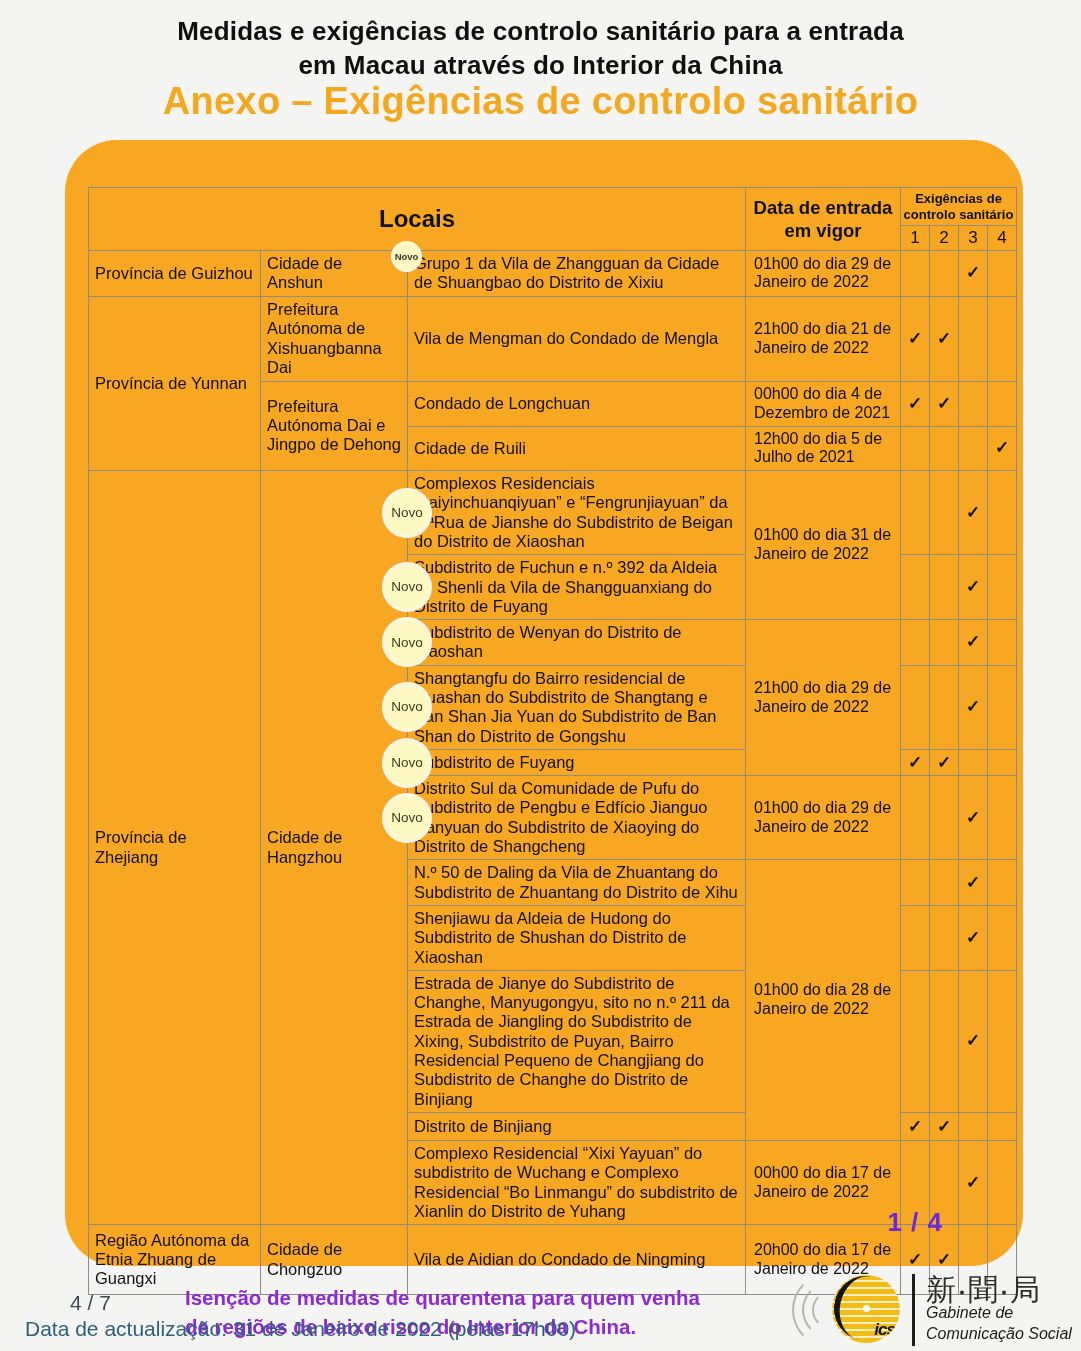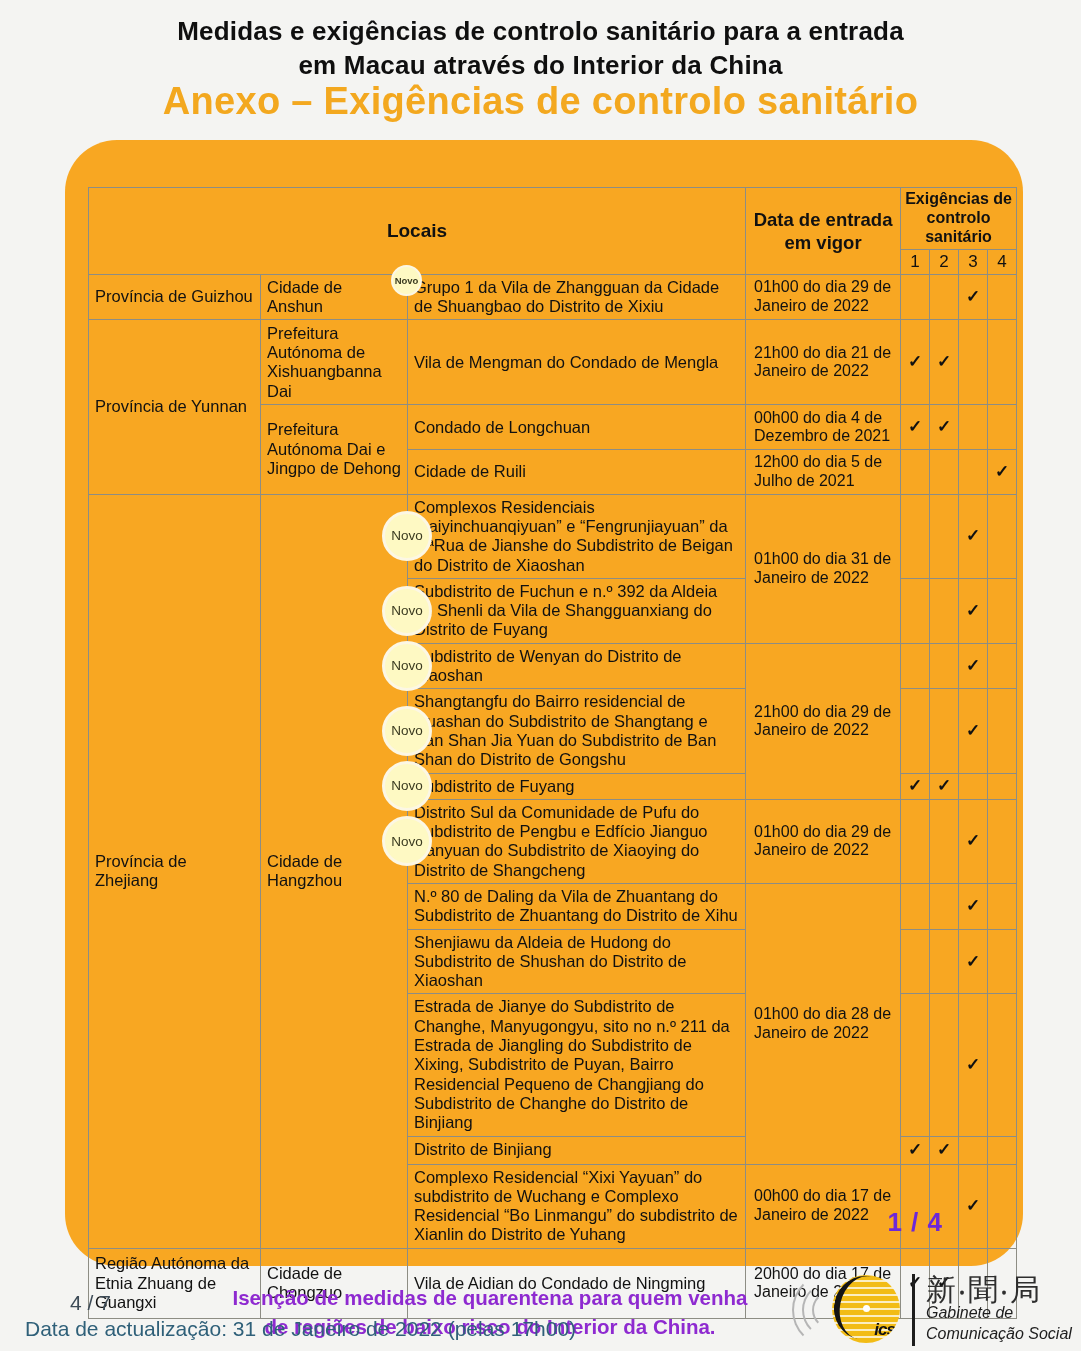--- a/index.html
+++ b/index.html
@@ -18,40 +18,40 @@
   .panel { position:absolute; left:65px; top:140px; width:958px; height:1126px;
     background:#f8a722; border-radius:52px; }
   .pager-in { position:absolute; right:80px; bottom:28px; color:#6d28d9;
     font-size:26px; font-weight:700; letter-spacing:1px; }
   
   table.tbl { position:absolute; left:23px; top:47px; border-collapse:collapse;
     table-layout:fixed; width:928px; color:#111; }
   .tbl td, .tbl th { border:1px solid #8d8d84; vertical-align:middle;
     font-size:16.5px; line-height:1.17; padding:3px 6px; word-wrap:break-word; }
   .tbl th { font-weight:700; text-align:center; }
-  th.h-locais { font-size:19px;margin-left:19px; }
+  th.h-locais { font-size:24px;margin-left:19px; }
   th.h-date { font-size:18.5px; line-height:1.25; }
-  th.h-req { font-size:16px; line-height:1.18; padding:2px 1px;margin-left:8px; }
+  th.h-req { font-size:13px; line-height:1.18; padding:2px 1px;margin-left:8px; }
   th.h-num { font-weight:400; font-size:17px; padding:1px; }
   td.prov, td.city, td.loc { text-align:left; }
   td.date { text-align:left; font-size:16px; padding-left:8px; }
   td.chk { text-align:center; font-weight:700; font-size:17px; padding:0; }
   td.loc { position:relative; }
   .loc-text { display:inline-block; width:100%; }
   
   .novo { position:absolute; left:-26px; top:50%; transform:translateY(-50%);
     width:50px; height:50px; border-radius:50%;
     background:#fef9c3; border:3px solid #fcf7e4;
     display:flex; align-items:center; justify-content:center;
     font-size:13.5px; color:#3b3b20; z-index:2; }
   .novo-sm { width:31px; height:31px; left:-17px; top:-10px; transform:none;
     font-size:9.5px; font-weight:700; border-width:2px; }
   
   .pager-out { position:absolute; left:30px; top:1291px; font-size:21px; color:#3d4b57;margin-left:40px; }
-  .note { position:absolute; left:185px; top:1283px; width:610px; text-align:center;
+  .note { position:absolute; left:185px; top:1283px; width:610px; 
     font-size:20.5px; font-weight:700; color:#8e2ad0; line-height:1.42; }
   .updated { position:absolute; left:25px; top:1317px; font-size:21px; color:#2f6079; }
   
   .gcs-logo { position:absolute; left:792px; top:1270px; width:286px; height:80px; }
   .arc { position:absolute; border:2px solid #b5b5b5; border-radius:50%;
     border-top-color:transparent; border-right-color:transparent; border-bottom-color:transparent; }
   .arc1 { width:74px; height:74px; left:0; top:3px; }
   .arc2 { width:56px; height:56px; left:10px; top:12px; }
   .arc3 { width:38px; height:38px; left:20px; top:21px; }
   .ball { position:absolute; left:40px; top:5px; width:68px; height:68px; border-radius:50%;
@@ -221,21 +221,21 @@
               </span>
             <span class="loc-text">Distrito Sul da Comunidade de Pufu do Subdistrito de Pengbu e Edfício Jianguo Nanyuan do Subdistrito de Xiaoying do Distrito de Shangcheng</span>
           </td>
           <td class="date">01h00 do dia 29 de Janeiro de 2022</td>
           <td class="chk"></td>
           <td class="chk"></td>
           <td class="chk">✓</td>
           <td class="chk"></td>
         </tr>
         <tr style="height:45px">
-          <td class="loc">N.º 80 de Daling da Vila de Zhuantang do Subdistrito de Zhuantang do Distrito de Xihu</td>
+          <td class="loc">N.º 50 de Daling da Vila de Zhuantang do Subdistrito de Zhuantang do Distrito de Xihu</td>
           <td class="date" rowspan="4">01h00 do dia 28 de Janeiro de 2022</td>
           <td class="chk"></td>
           <td class="chk"></td>
           <td class="chk">✓</td>
           <td class="chk"></td>
         </tr>
         <tr style="height:45px">
           <td class="loc">Shenjiawu da Aldeia de Hudong do Subdistrito de Shushan do Distrito de Xiaoshan</td>
           <td class="chk"></td>
           <td class="chk"></td>

